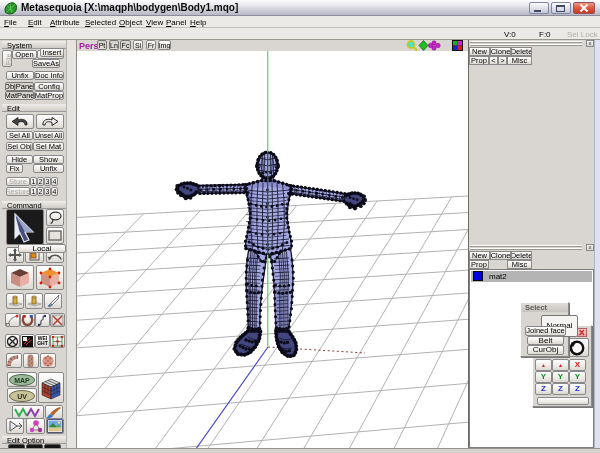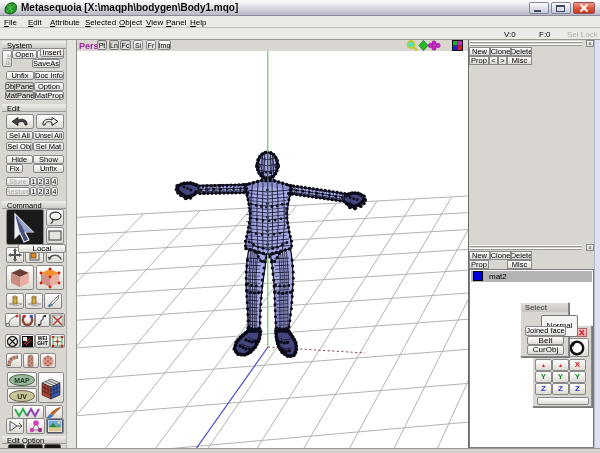--- a/index.html
+++ b/index.html
@@ -59,21 +59,21 @@
     </div>
 <div class="b" style="left:12px;top:10px;width:25px;height:9px;font-size:7.5px;">Open</div>
 <div class="b" style="left:37px;top:10px;width:27px;height:9px;font-size:7.5px;">
       <span class="g" style="color:#a8a5a0">Save</span>
     </div>
 <div class="b" style="left:12px;top:19px;width:28px;height:9px;font-size:7.5px;margin-left:20px;">SaveAs</div>
 <div class="b" style="left:40px;top:8px;width:24px;height:9px;font-size:7.5px;">Insert</div>
 <div class="b" style="left:6px;top:31px;width:28px;height:9px;font-size:7.5px;">Unfix</div>
 <div class="b" style="left:34px;top:31px;width:30px;height:9px;font-size:7.5px;">Doc Info</div>
 <div class="b p" style="left:5px;top:42px;width:29px;height:9px;font-size:7.5px;">ObjPanel</div>
-<div class="b" style="left:34px;top:42px;width:30px;height:9px;font-size:7.5px;">Option</div>
+<div class="b" style="left:34px;top:42px;width:30px;height:9px;font-size:7.5px;">Config</div>
 <div class="b p" style="left:5px;top:51px;width:29px;height:9px;font-size:7.5px;">MatPane</div>
 <div class="b" style="left:34px;top:51px;width:30px;height:9px;font-size:7.5px;">MatProp</div>
 <div class="hd" style="left:2px;top:64px;width:64px;height:8px;">Edit</div>
 <div class="b" style="left:6px;top:74px;width:28px;height:15px;font-size:7.5px;">
       <svg width="22" height="12" viewBox="0 0 22 12">
         <path d="M4 9 C3 4 9 2 13 4 L13 1.5 L19 5.5 L13 9.5 L13 6.5 C10 5 6 5.5 6 9 Z" fill="#444" stroke="#111" stroke-width="0.7" transform="scale(-1,1) translate(-22,0)"></path>
       </svg>
     </div>
 <div class="b" style="left:36px;top:74px;width:28px;height:15px;font-size:7.5px;">
       <svg width="22" height="12" viewBox="0 0 22 12">

